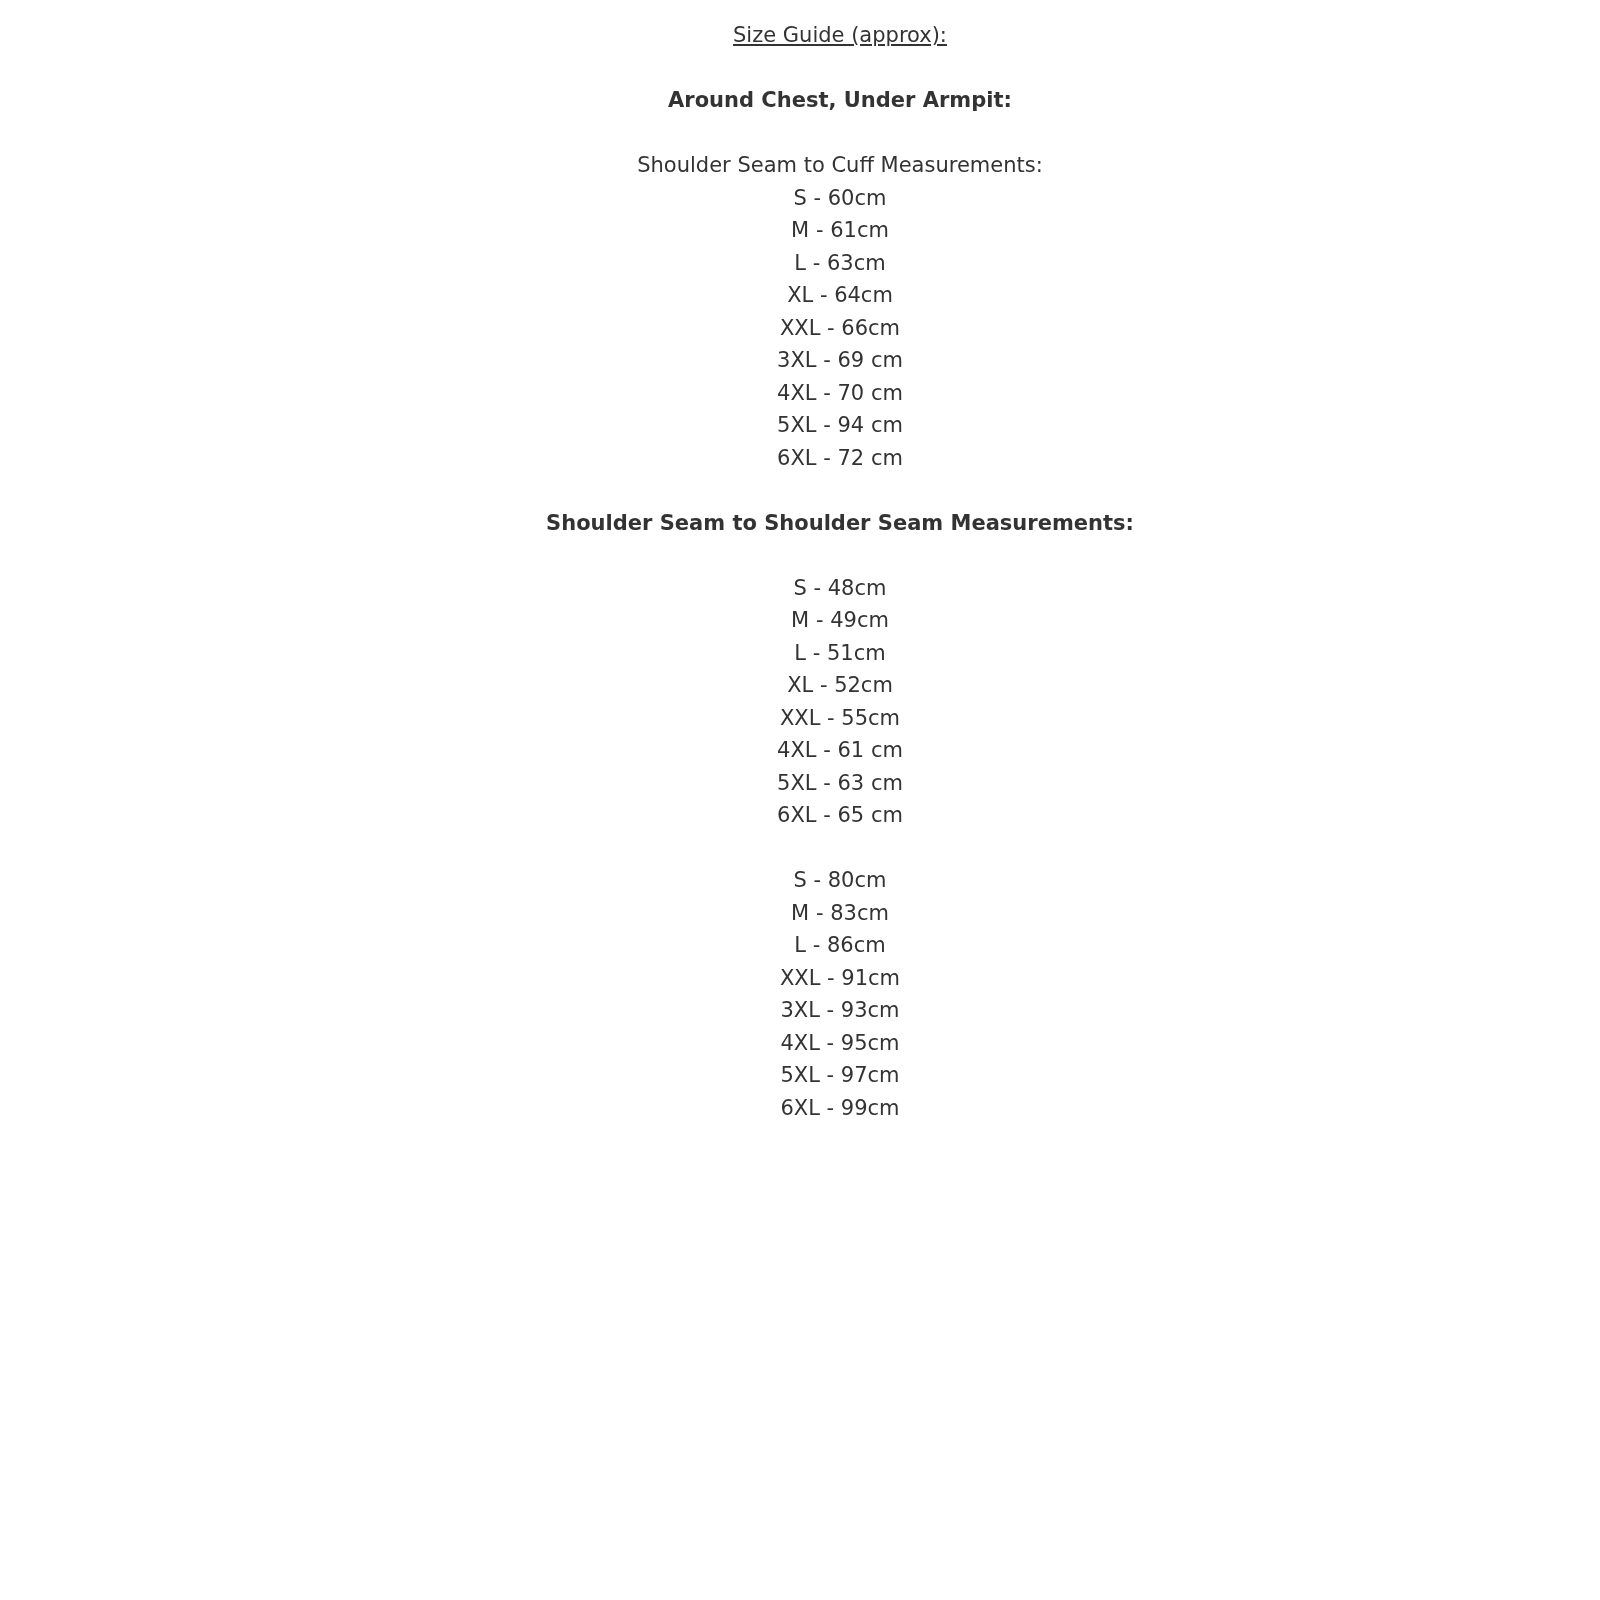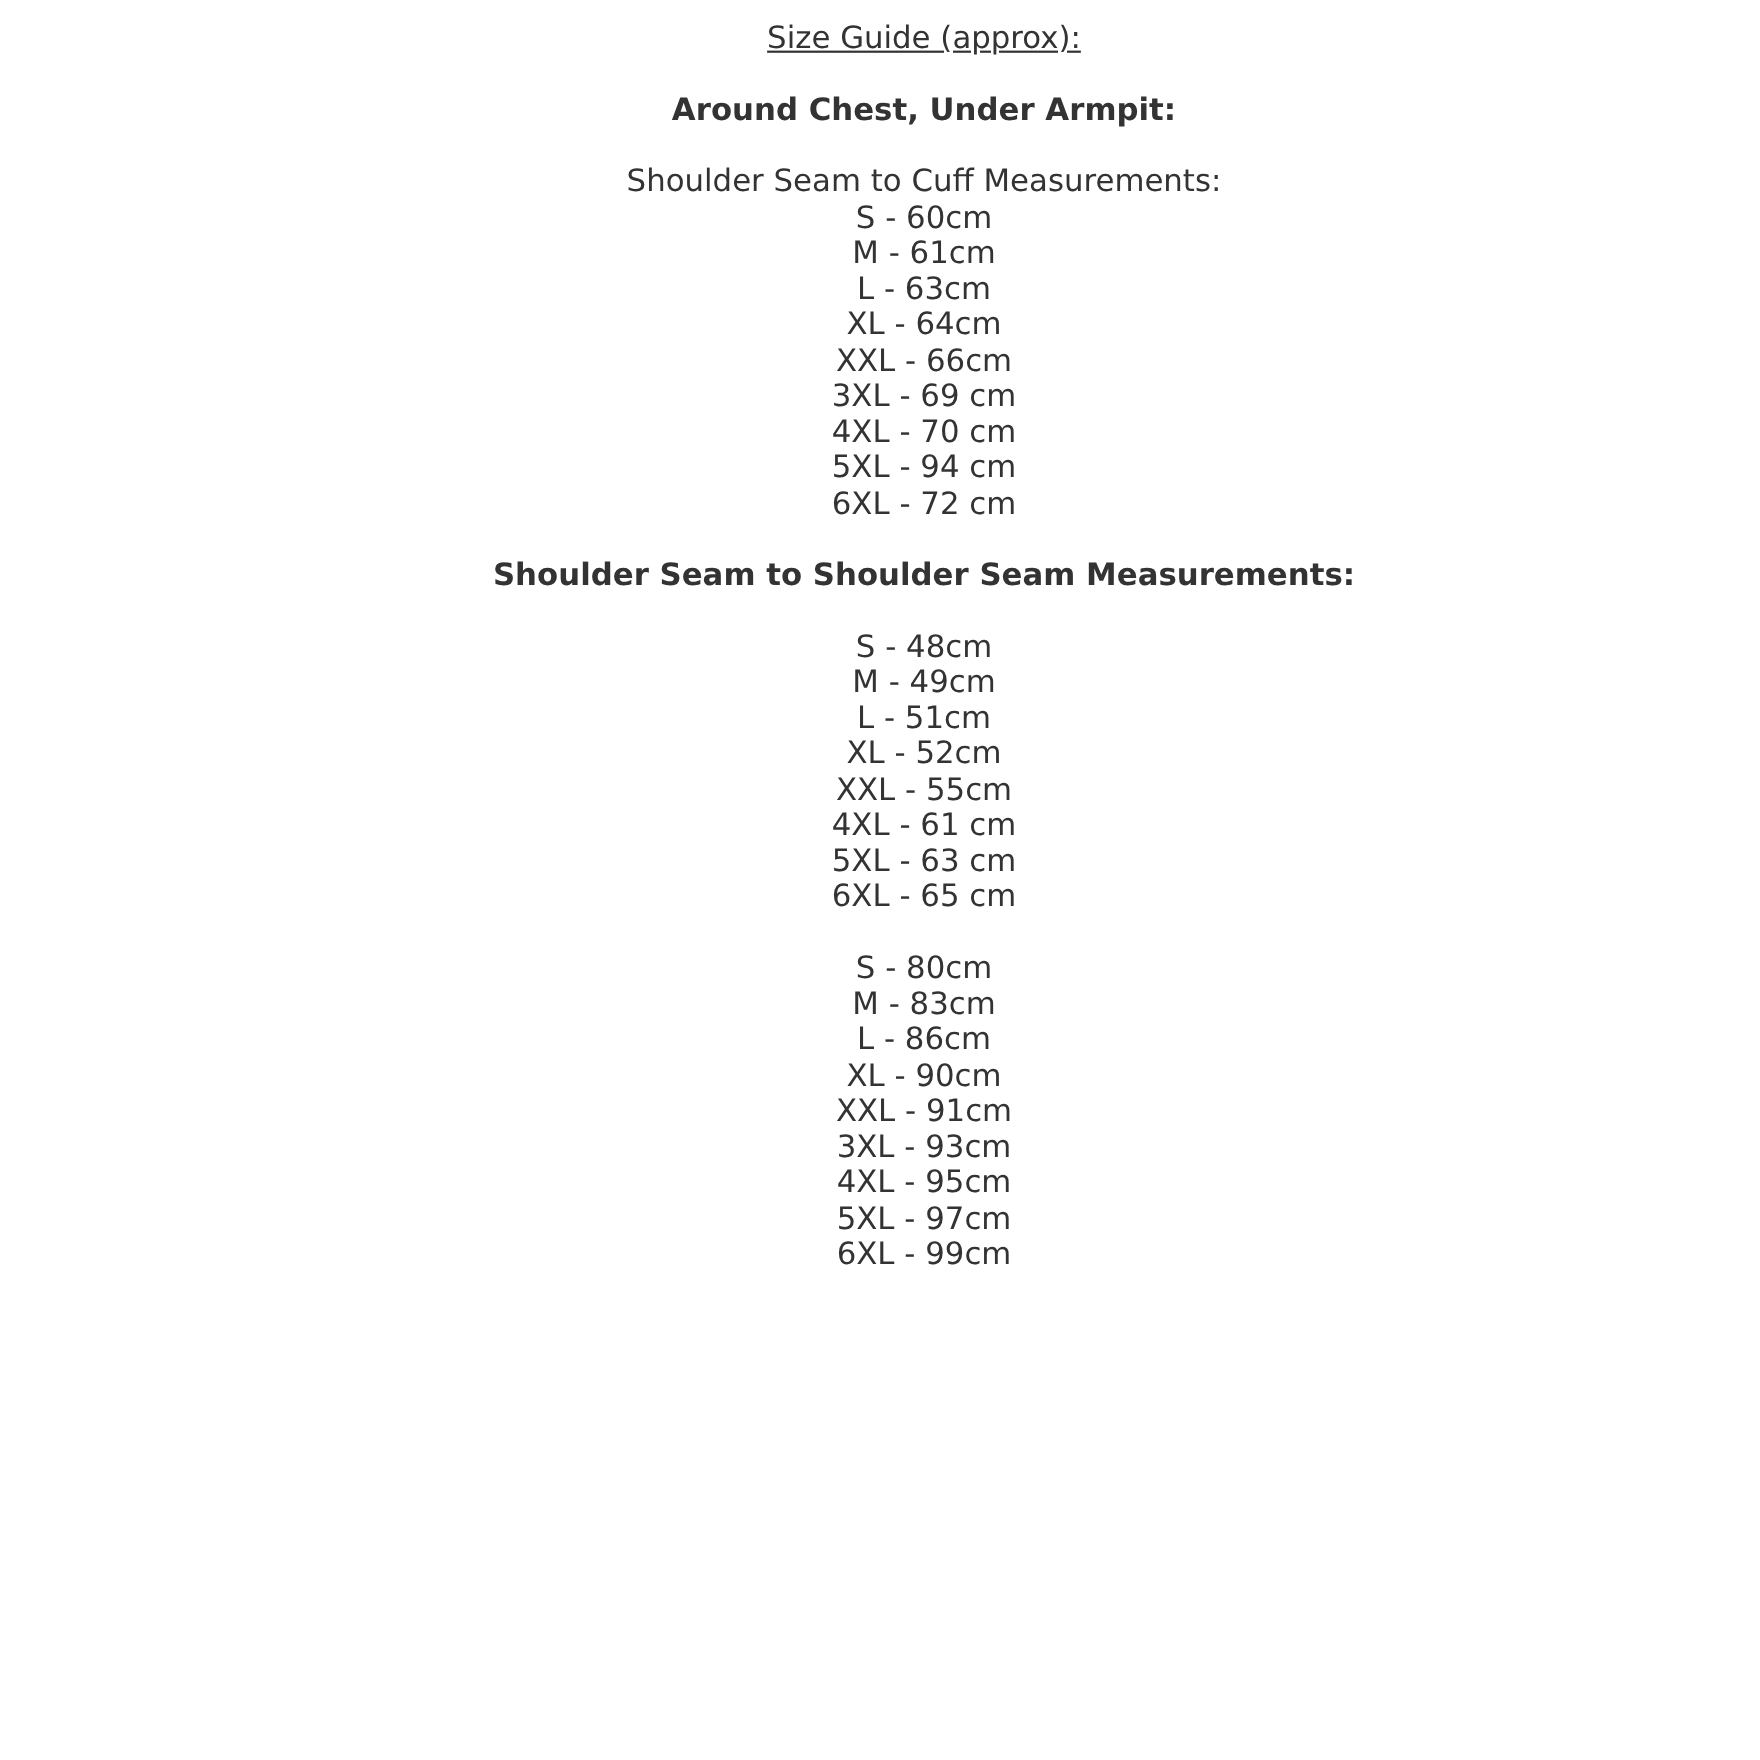--- a/index.html
+++ b/index.html
@@ -13,21 +13,21 @@
     overflow: hidden;
     font-family: "DejaVu Sans", "Liberation Sans", sans-serif;
   }
   .doc {
     box-sizing: border-box;
     width: 1600px;
     padding-top: 19px;
     padding-left: 80px; 
     text-align: center;
     color: #333333;
-    font-size: 28px;
+    font-size: 21px;
     line-height: 32.5px;
   }
   .doc-title {
     text-decoration: underline;
     margin-bottom: 32.5px; 
   }
   .section {
     margin-bottom: 32.5px; 
   }
   .section:last-child {
@@ -78,21 +78,20 @@
           <div class="line">5XL - 63 cm</div>
           <div class="line">6XL - 65 cm</div>
         </div>
   </div>
 
   <div class="section">
     <div>
           <div class="line">S - 80cm</div>
           <div class="line">M - 83cm</div>
           <div class="line">L - 86cm</div>
-          <div class="line">XL - 90cm</div>
           <div class="line">XXL - 91cm</div>
           <div class="line">3XL - 93cm</div>
           <div class="line">4XL - 95cm</div>
           <div class="line">5XL - 97cm</div>
           <div class="line">6XL - 99cm</div>
         </div>
   </div>
 </div>
 </div>
 

